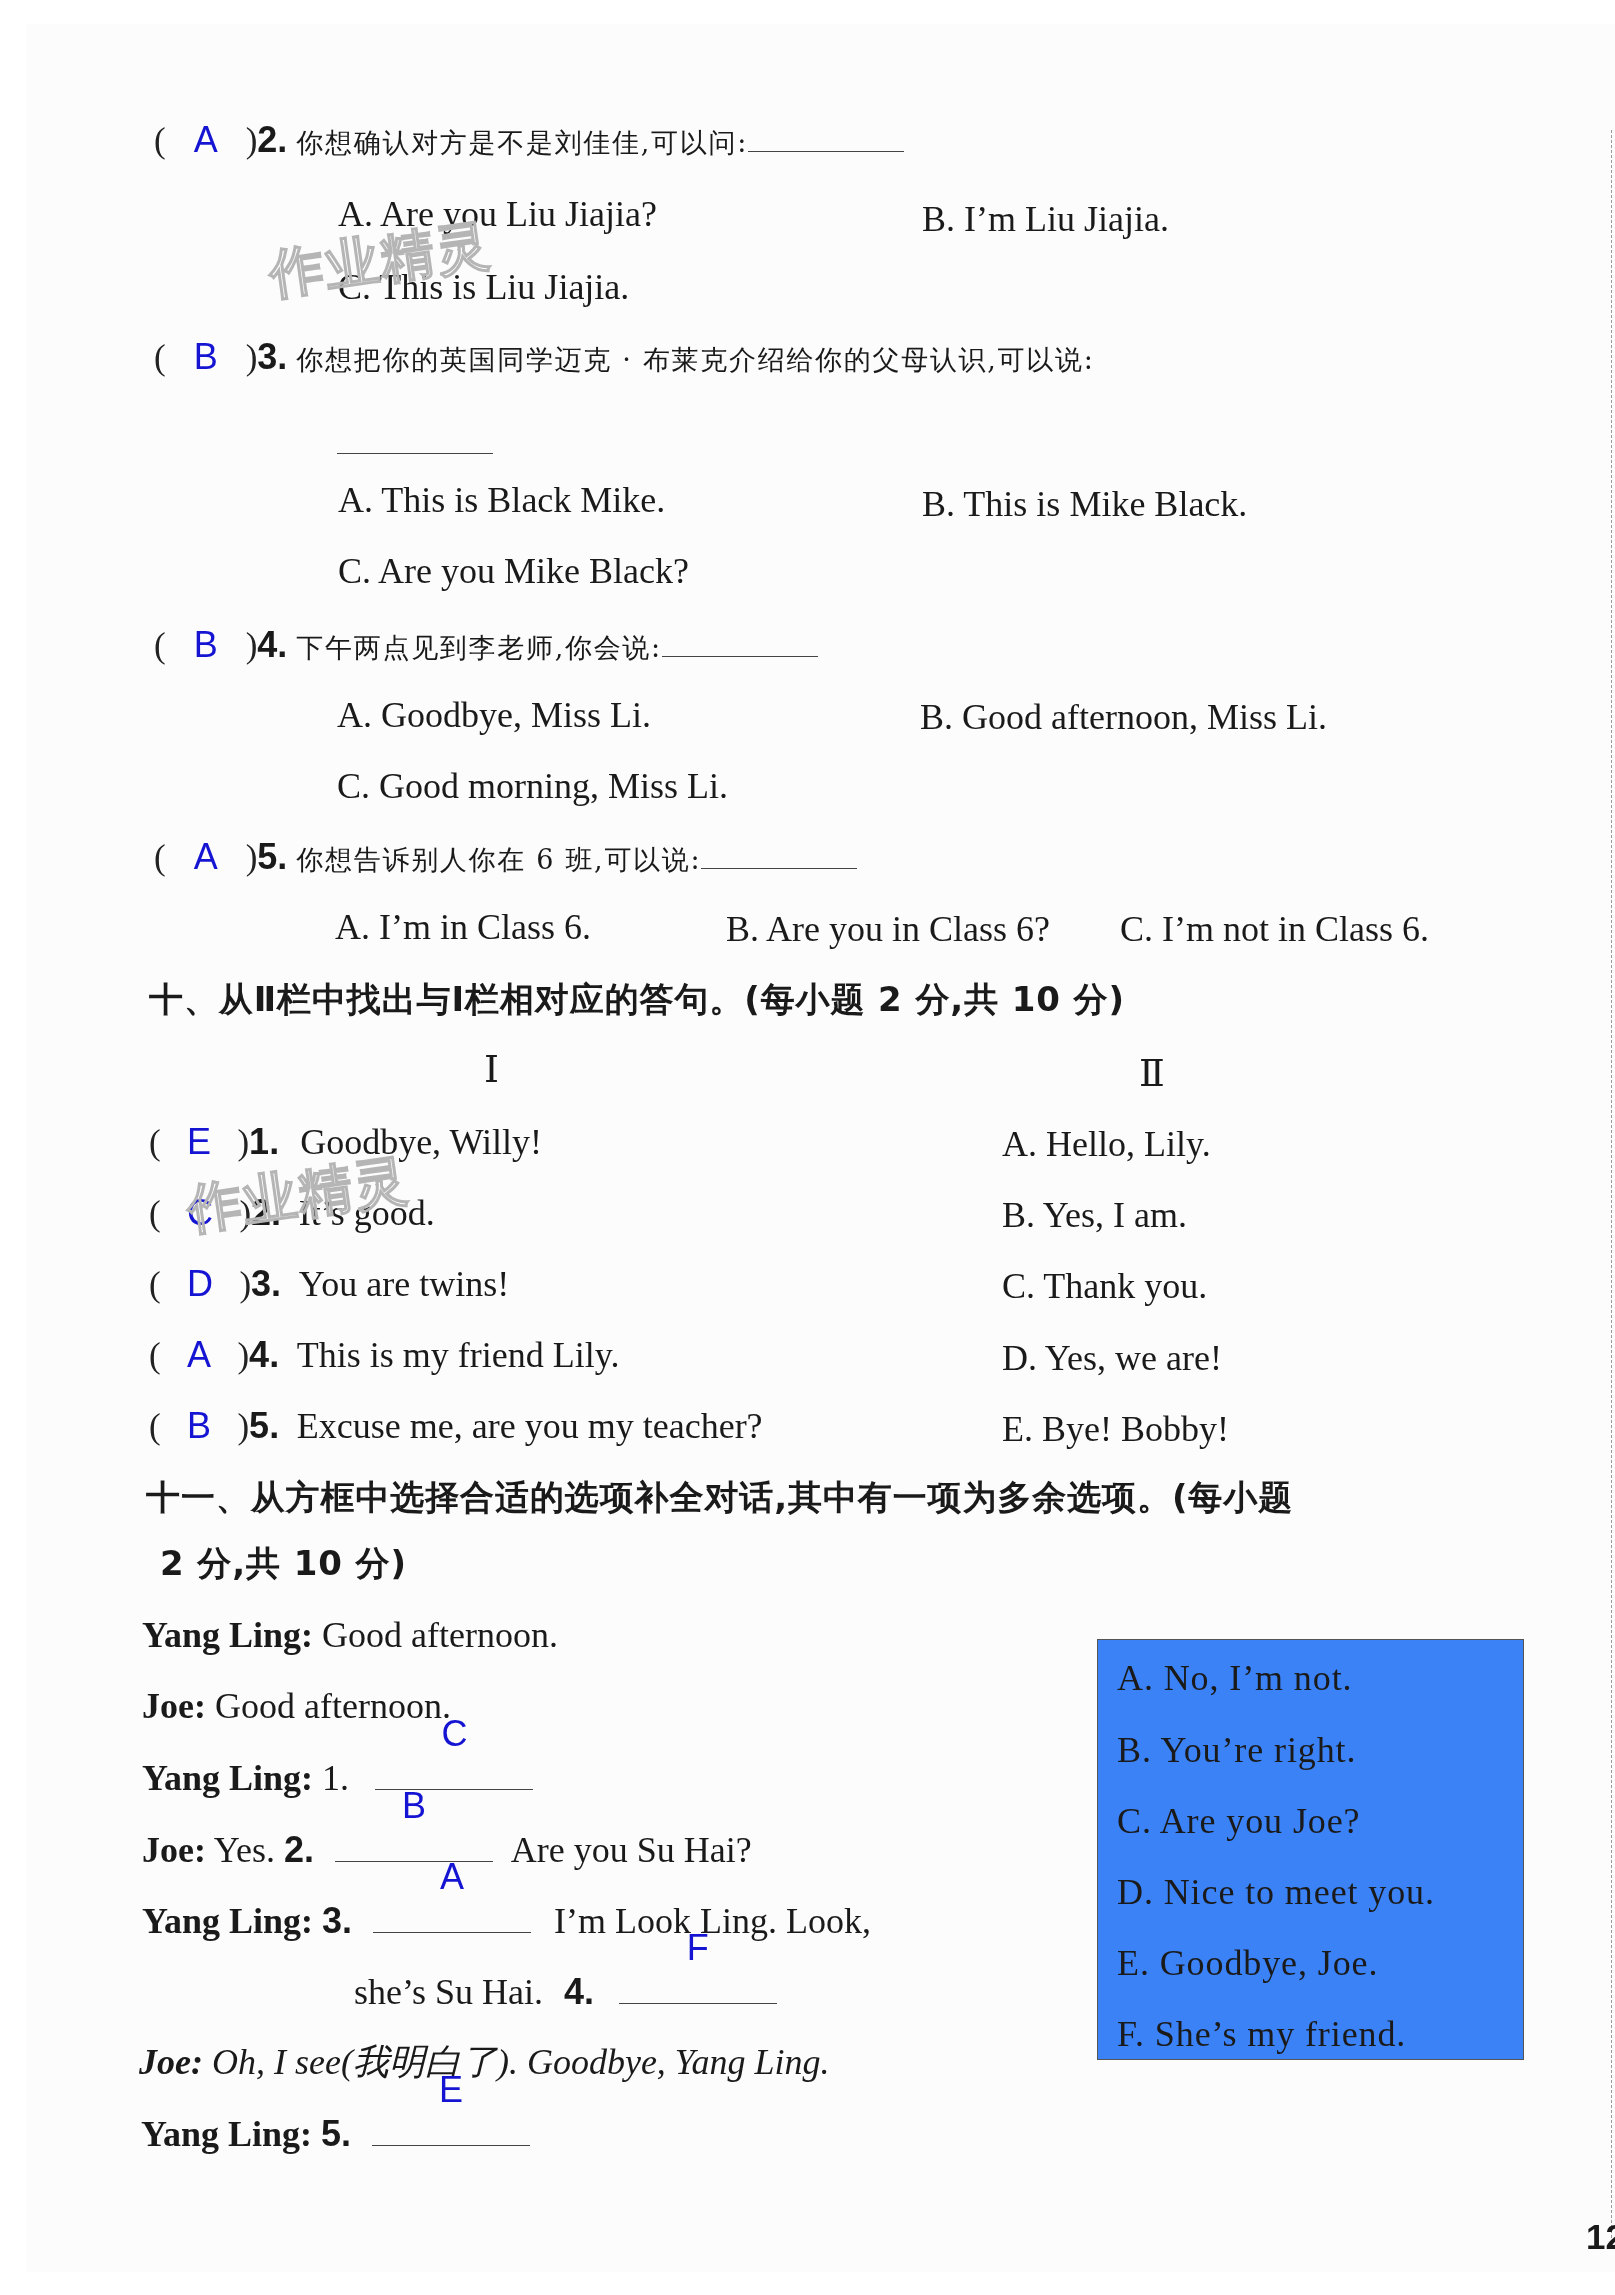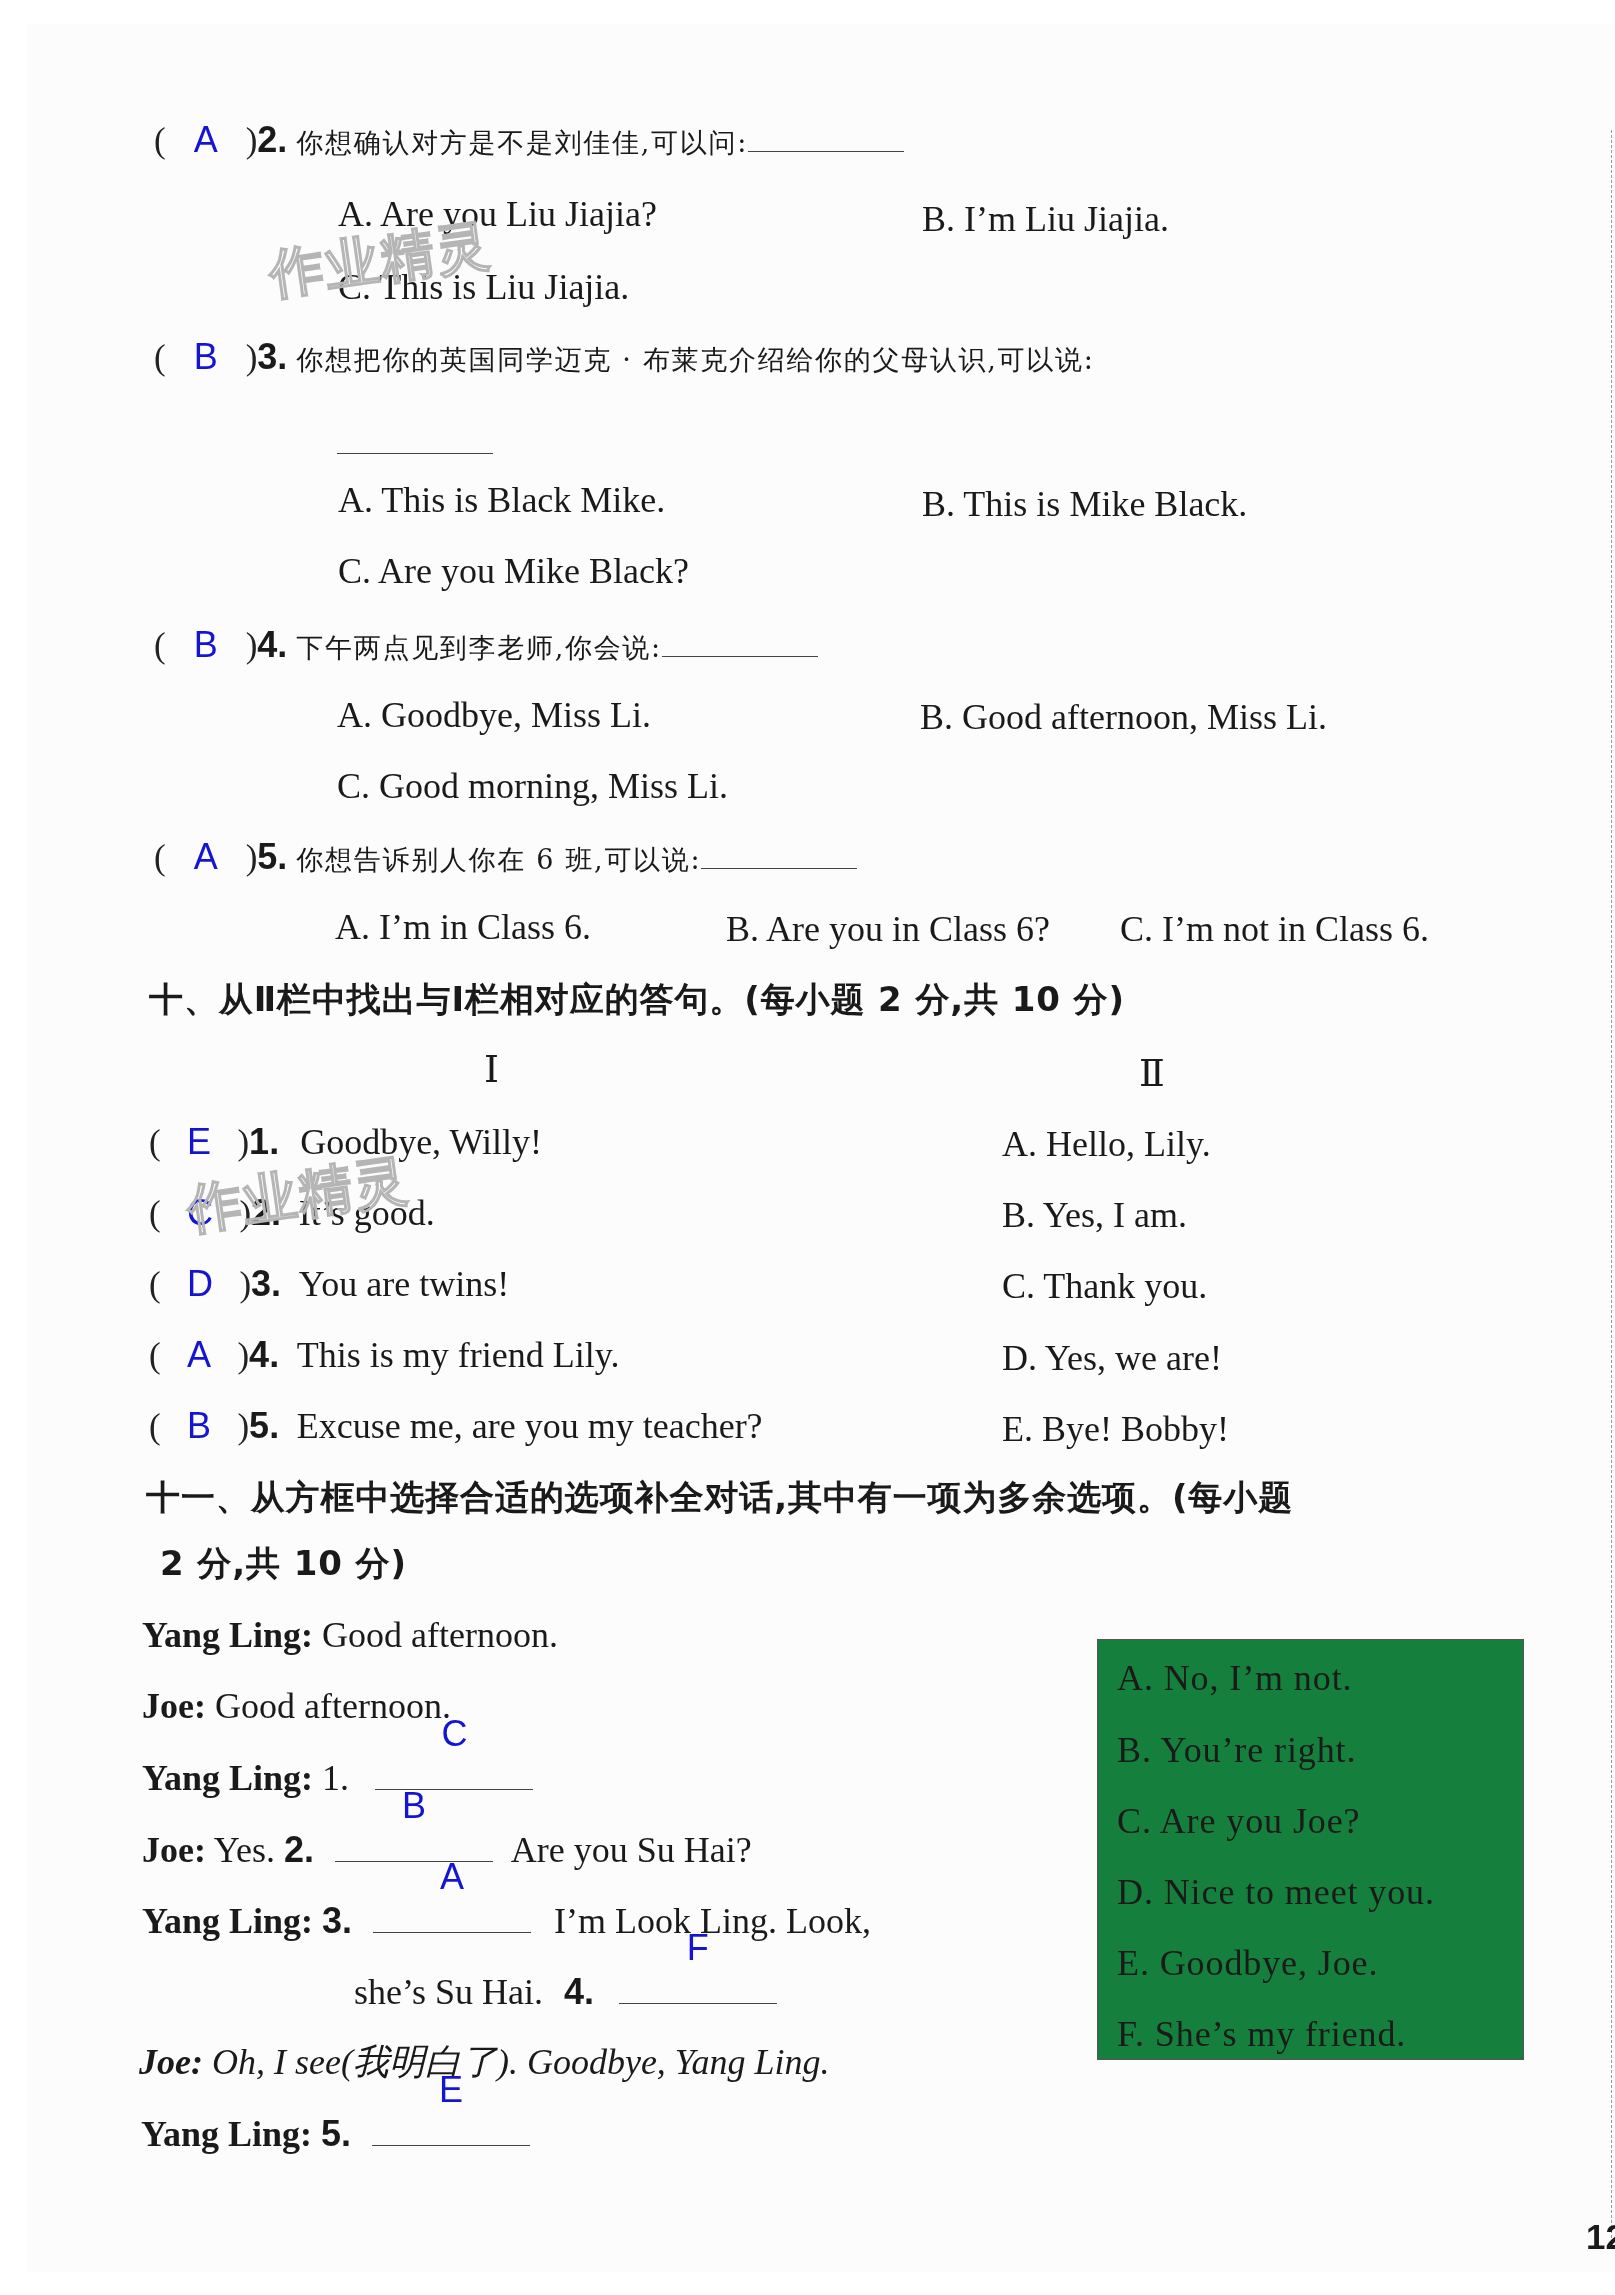--- a/index.html
+++ b/index.html
@@ -21,21 +21,21 @@
   .txt { font-size: 36px; line-height: 43px; }
   .cn  { font-family: "DejaVu Serif", "Liberation Serif", serif; font-size: 27px; letter-spacing: 1.7px; }
   .num { font-weight: bold; font-family: "Liberation Sans", "DejaVu Sans", sans-serif; }
   .paren { font-size: 35px; color: #222; }
   .ans { color: #1414d2; font-family: "Liberation Sans", "DejaVu Sans", sans-serif; font-size: 36px; }
   .blank { display: inline-block; border-bottom: 1.7px solid #444; vertical-align: baseline; }
   .heading { font-family: "DejaVu Sans", "Liberation Sans", sans-serif; font-weight: bold; font-size: 34px; letter-spacing: 0.9px; }
   .speaker { font-weight: bold; }
   .option-box {
     position: absolute; left: 1097px; top: 1639px; width: 425px; height: 419px;
-    border: 1.7px solid #555; background: #15803d;
+    border: 1.7px solid #555; background: #3b82f6;
   }
   .option-box .opt { position: absolute; left: 19px; font-size: 36px; line-height: 43px; letter-spacing: 0.9px; }
   .watermark {
     position: absolute; font-family: "DejaVu Sans", sans-serif; font-size: 54px; font-weight: bold;
     color: transparent; -webkit-text-stroke: 1.3px #b5b5b5; transform: rotate(-8deg); letter-spacing: 1.7px;
   }
   .gap-ans { position: absolute; text-align: center; width: 100%; left: 0; top: -45px; }
   .blank-wrap { position: relative; display: inline-block; }
   .page-number {
     position: absolute; left: 1586px; top: 2217px; font-family: "Liberation Sans", sans-serif;

